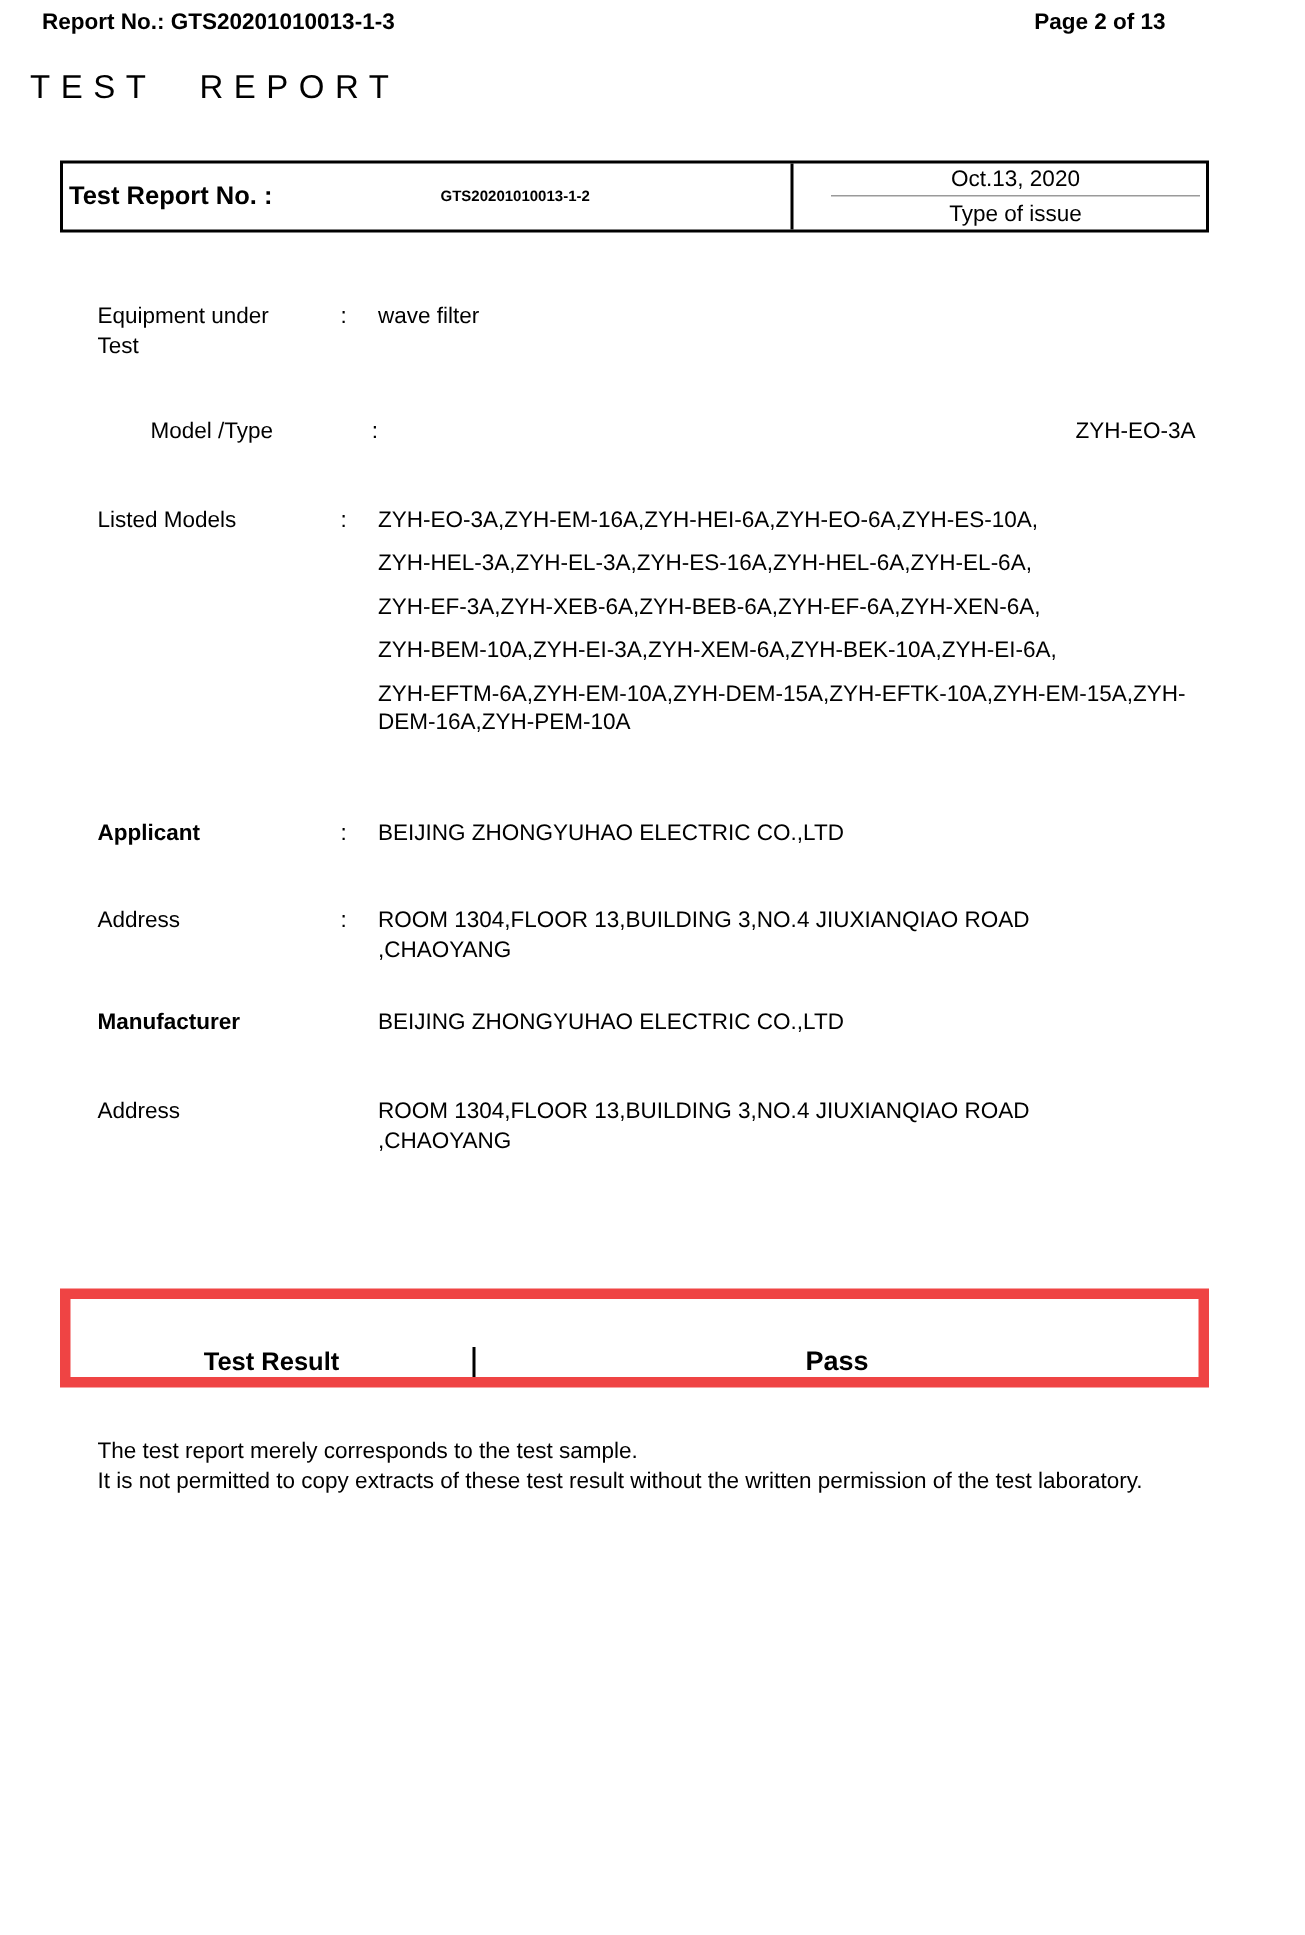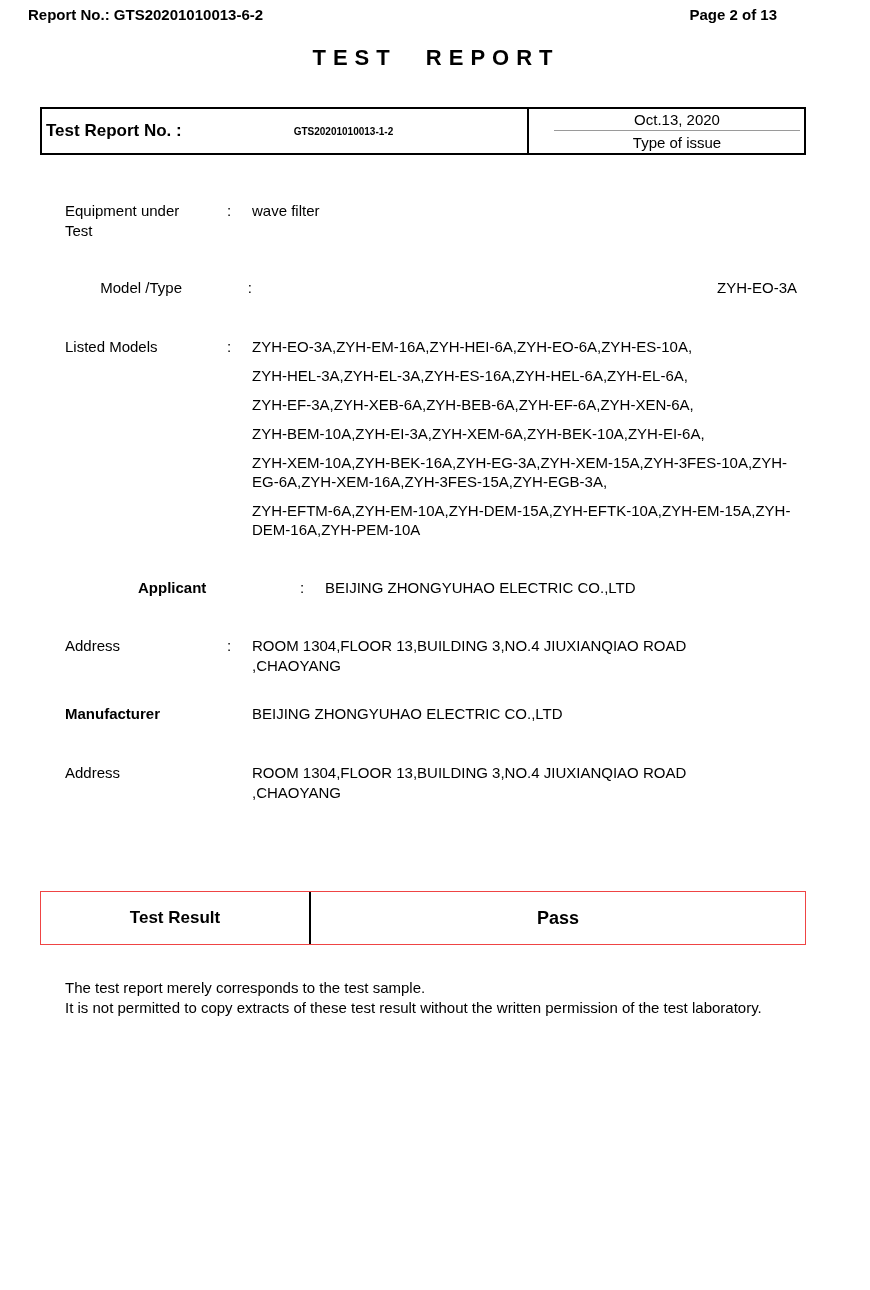--- a/index.html
+++ b/index.html
@@ -12,24 +12,24 @@
 
   
   .page-header {
     display:flex; justify-content:space-between;
     padding:6px 93px 0 28px;
     font-weight:bold; font-size:15px;
   }
 
   
   .doc-title {
-    margin-top:22px; text-align:center;
-    font-size:22px; font-weight:bold;
+    margin-top:22px; text-align:left;
+    font-size:22px; font-weight:normal;
     letter-spacing:7px; word-spacing:16px;
-    padding-left:2px;
+    padding-left:20px;
   }
 
   
   .rpt-table {
     margin:36px 0 0 40px; width:766px; height:48px;
     border:2px solid #000; display:flex; background:#fff;
   }
   .rpt-left { flex:1; display:flex; align-items:center; padding-left:4px;gap:40px; }
   .rpt-label { font-size:17px; font-weight:bold; }
   .rpt-number { font-size:10px; font-weight:bold; margin-left:72px; }
@@ -44,32 +44,32 @@
 
   
   .fields { margin:46px 0 0 65px; }
   .field-row { display:flex; align-items:flex-start; }
   .row-label { width:162px; padding-right:45px; line-height:20px; }
   .row-label.bold { font-weight:bold; }
   .row-colon { width:25px; line-height:20px; }
   .row-value { width:545px; line-height:20px; }
   .mt-model { margin-top:37px;text-align:right; }
   .mt-listed { margin-top:39px; }
-  .mt-applicant { margin-top:39px;justify-content:flex-end; }
+  .mt-applicant { margin-top:55px; }
   .mt-address1 { margin-top:38px; }
   .mt-manufacturer { margin-top:28px; }
   .mt-address2 { margin-top:39px; }
   .models p { line-height:19px; margin:0 0 10px; }
   .models p:last-child { margin-bottom:0; }
   .addr { width:460px; }
 
   
   .result-table {
-    margin:88px 0 0 40px; width:766px; height:54px;
-    border:1px solid #ef4444; display:flex; background:#fff;
+    margin:88px 0 0 40px; width:766px; height:66px;
+    border:7px solid #ef4444; display:flex; background:#fff;align-items:flex-end;
   }
   .result-left {
     width:270px; border-right:2px solid #000;
     display:flex; align-items:center; justify-content:center;
     font-size:17px; font-weight:bold;
   }
   .result-right {
     flex:1; display:flex; align-items:center; justify-content:center;
     font-size:18px; font-weight:bold;
   }
@@ -77,21 +77,21 @@
   
   .footer { margin:33px 0 0 65px; width:768px; font-size:15px; line-height:20px; }
   .footer .justified { text-align:justify; }
 </style>
 </head>
 <body>
 
 <div class="page">
 
   <div class="page-header">
-    <span>Report No.: GTS20201010013-6-2</span>
+    <span>Report No.: GTS20201010013-1-3</span>
     <span>Page 2 of 13</span>
   </div>
 
   <div class="doc-title">TEST REPORT</div>
 
   <div class="rpt-table">
     <div class="rpt-left">
       <span class="rpt-label">Test Report No. :</span>
       <span class="rpt-number">GTS20201010013-1-2</span>
     </div>
@@ -117,21 +117,20 @@
     </div>
 
     <div class="field-row mt-listed">
       <div class="row-label">Listed Models</div>
       <div class="row-colon">:</div>
       <div class="row-value models">
         <p>ZYH-EO-3A,ZYH-EM-16A,ZYH-HEI-6A,ZYH-EO-6A,ZYH-ES-10A,</p>
         <p>ZYH-HEL-3A,ZYH-EL-3A,ZYH-ES-16A,ZYH-HEL-6A,ZYH-EL-6A,</p>
         <p>ZYH-EF-3A,ZYH-XEB-6A,ZYH-BEB-6A,ZYH-EF-6A,ZYH-XEN-6A,</p>
         <p>ZYH-BEM-10A,ZYH-EI-3A,ZYH-XEM-6A,ZYH-BEK-10A,ZYH-EI-6A,</p>
-        <p>ZYH-XEM-10A,ZYH-BEK-16A,ZYH-EG-3A,ZYH-XEM-15A,ZYH-3FES-10A,ZYH-EG-6A,ZYH-XEM-16A,ZYH-3FES-15A,ZYH-EGB-3A,</p>
         <p>ZYH-EFTM-6A,ZYH-EM-10A,ZYH-DEM-15A,ZYH-EFTK-10A,ZYH-EM-15A,ZYH-DEM-16A,ZYH-PEM-10A</p>
       </div>
     </div>
 
     <div class="field-row mt-applicant">
       <div class="row-label bold">Applicant</div>
       <div class="row-colon">:</div>
       <div class="row-value">BEIJING ZHONGYUHAO ELECTRIC CO.,LTD</div>
     </div>
 

